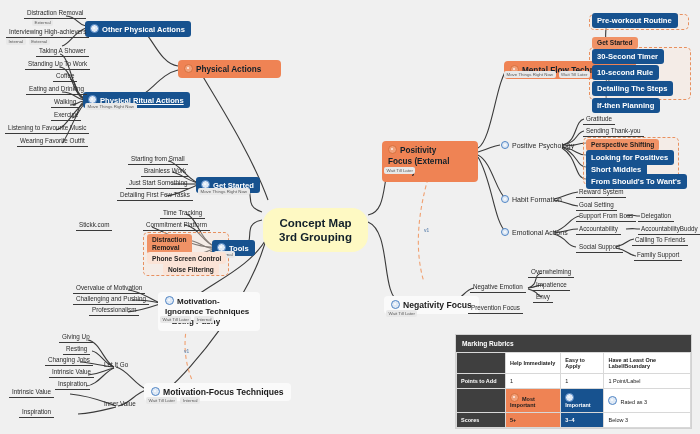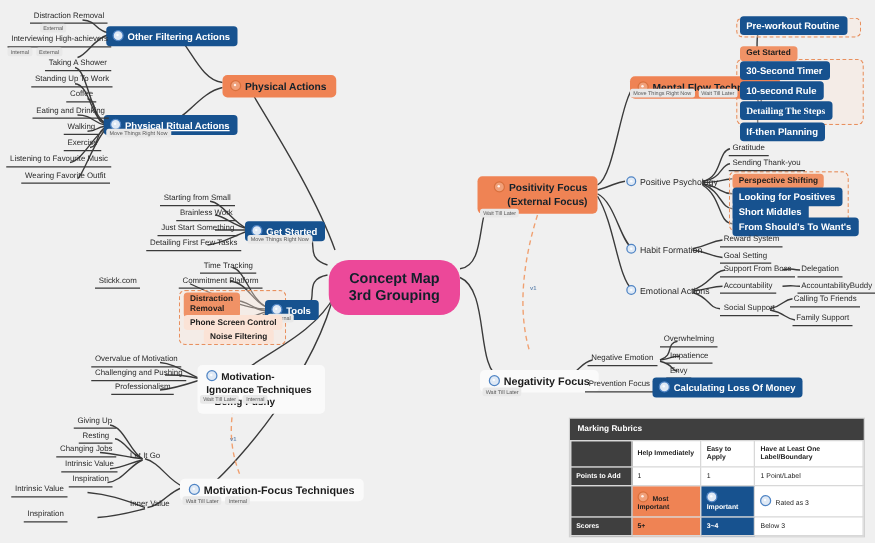--- a/index.html
+++ b/index.html
@@ -5,27 +5,27 @@
   html,body{margin:0;padding:0;background:#f0f0f0;}
   body{width:700px;height:434px;position:relative;overflow:hidden;
        font-family:"Liberation Sans","DejaVu Sans",sans-serif;
        -webkit-font-smoothing:antialiased;}
   #canvas{position:absolute;left:0;top:0;width:700px;height:434px;}
   svg.links{position:absolute;left:0;top:0;width:700px;height:434px;pointer-events:none;}
 
   .node{position:absolute;box-sizing:border-box;white-space:nowrap;}
 
   
-  .central{background:#ec4899;border-radius:16px;color:#12202a;font-weight:bold;
+  .central{background:#fef9c3;border-radius:16px;color:#12202a;font-weight:bold;
            font-size:11.5px;text-align:center;line-height:14px;padding:8px 14px;
            white-space:normal;}
 
   
   .orange{background:#ef8354;color:#12202a;font-weight:bold;font-size:8.2px;
-          border-radius:4px;padding:4px 8px 4px 6px;text-align:right;}
+          border-radius:4px;padding:4px 20px 4px 6px;}
   .orange.big{white-space:normal;line-height:10.5px;}
 
   
   .blue{background:#17528f;color:#fff;font-weight:bold;font-size:7.6px;
         border-radius:3px;padding:3px 6px 3px 5px;}
 
   
   .white{background:#fafafa;color:#1b1b1b;font-size:8.6px;font-weight:bold;
          border-radius:4px;padding:4px 7px;}
 
@@ -185,21 +185,21 @@
 
   <div class="node central" style="left:263px;top:208px;width:105px;">
     <span>Concept Map 3rd Grouping</span>
   </div>
 
   <div class="node orange" style="left:178px;top:60px;">
     <span class="ic o"></span><span>Physical Actions</span>
   </div>
 
   <div class="node blue" style="left:85px;top:21px;">
-    <span class="ic w"></span><span>Other Filtering Actions</span>
+    <span class="ic w"></span><span>Other Physical Actions</span>
   </div>
 
   <div class="node leaf" style="left:24px;top:9px;">
     <span>Distraction Removal</span>
   </div>
   <div class="tagrow" style="left:32px;top:19px;">
     <span class="tag">External</span>
   </div>
 
   <div class="node leaf" style="left:6px;top:28px;">
@@ -293,21 +293,21 @@
   </div>
   <div class="tagrow" style="left:504px;top:71px;">
     <span class="tag">Move Things Right Now</span>
     <span class="tag">Wait Till Later</span>
   </div>
   <div class="node softorange" style="left:592px;top:15px;"><span>Habit Formation</span></div>
   <div class="node blue" style="left:592px;top:13px;text-align:right;"><span>Pre-workout Routine</span></div>
   <div class="node softorange" style="left:592px;top:37px;"><span>Get Started</span></div>
   <div class="node blue" style="left:592px;top:49px;"><span>30-Second Timer</span></div>
   <div class="node blue" style="left:592px;top:65px;"><span>10-second Rule</span></div>
-  <div class="node blue" style="left:592px;top:81px;font-family:Liberation Serif, serif;"><span>Detailing The Steps</span></div>
+  <div class="node blue" style="left:592px;top:81px;"><span>Detailing The Steps</span></div>
   <div class="node blue" style="left:592px;top:98px;"><span>If-then Planning</span></div>
 
   <div class="node leaf nb" style="left:498px;top:141px;font-size:7px;">
     <span class="ic w" style="width:6px;height:6px;"></span><span>Positive Psychology</span>
   </div>
   <div class="node leaf" style="left:583px;top:115px;"><span>Gratitude</span></div>
   <div class="node leaf" style="left:583px;top:127px;"><span>Sending Thank-you</span></div>
   <div class="node softorange" style="left:586px;top:139px;"><span>Perspective Shifting</span></div>
   <div class="node blue" style="left:586px;top:150px;text-align:right;"><span>Looking for Positives</span></div>
   <div class="node blue" style="left:586px;top:162px;"><span>Short Middles</span></div>
@@ -334,23 +334,20 @@
     <span class="ic w"></span><span>Negativity Focus</span>
   </div>
   <div class="tagrow" style="left:386px;top:310px;">
     <span class="tag">Wait Till Later</span>
   </div>
   <div class="node leaf" style="left:470px;top:283px;"><span>Negative Emotion</span></div>
   <div class="node leaf" style="left:528px;top:268px;"><span>Overwhelming</span></div>
   <div class="node leaf" style="left:533px;top:281px;"><span>Impatience</span></div>
   <div class="node leaf" style="left:533px;top:293px;"><span>Envy</span></div>
   <div class="node leaf" style="left:468px;top:304px;"><span>Prevention Focus</span></div>
-  <div class="node blue" style="left:522px;top:302px;">
-    <span class="ic w"></span><span>Calculating Loss Of Money</span>
-  </div>
 
   <div class="rel" style="left:424px;top:228px;">v1</div>
   <div class="rel" style="left:184px;top:349px;">v1</div>
 
   <div id="rubrics">
     <div class="hdr">Marking Rubrics</div>
     <table>
       <tbody>
           <tr>
         <td class="rh"></td>

